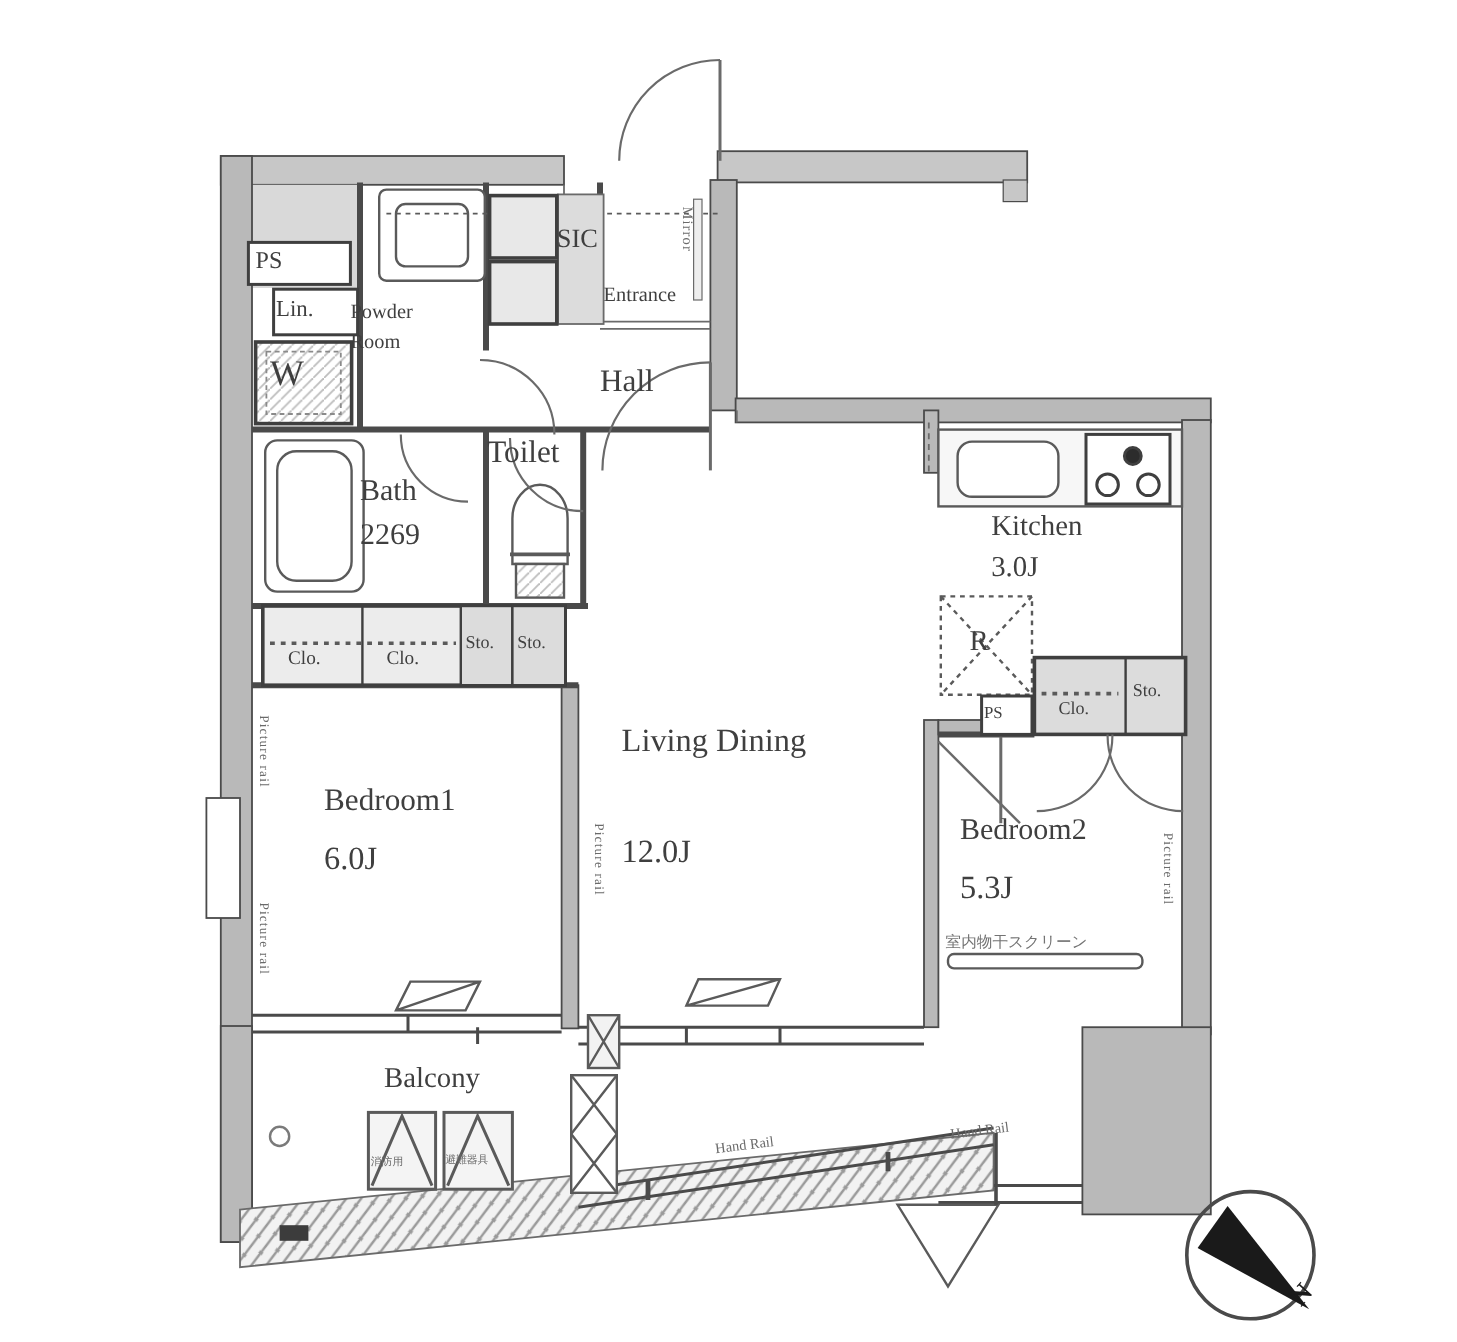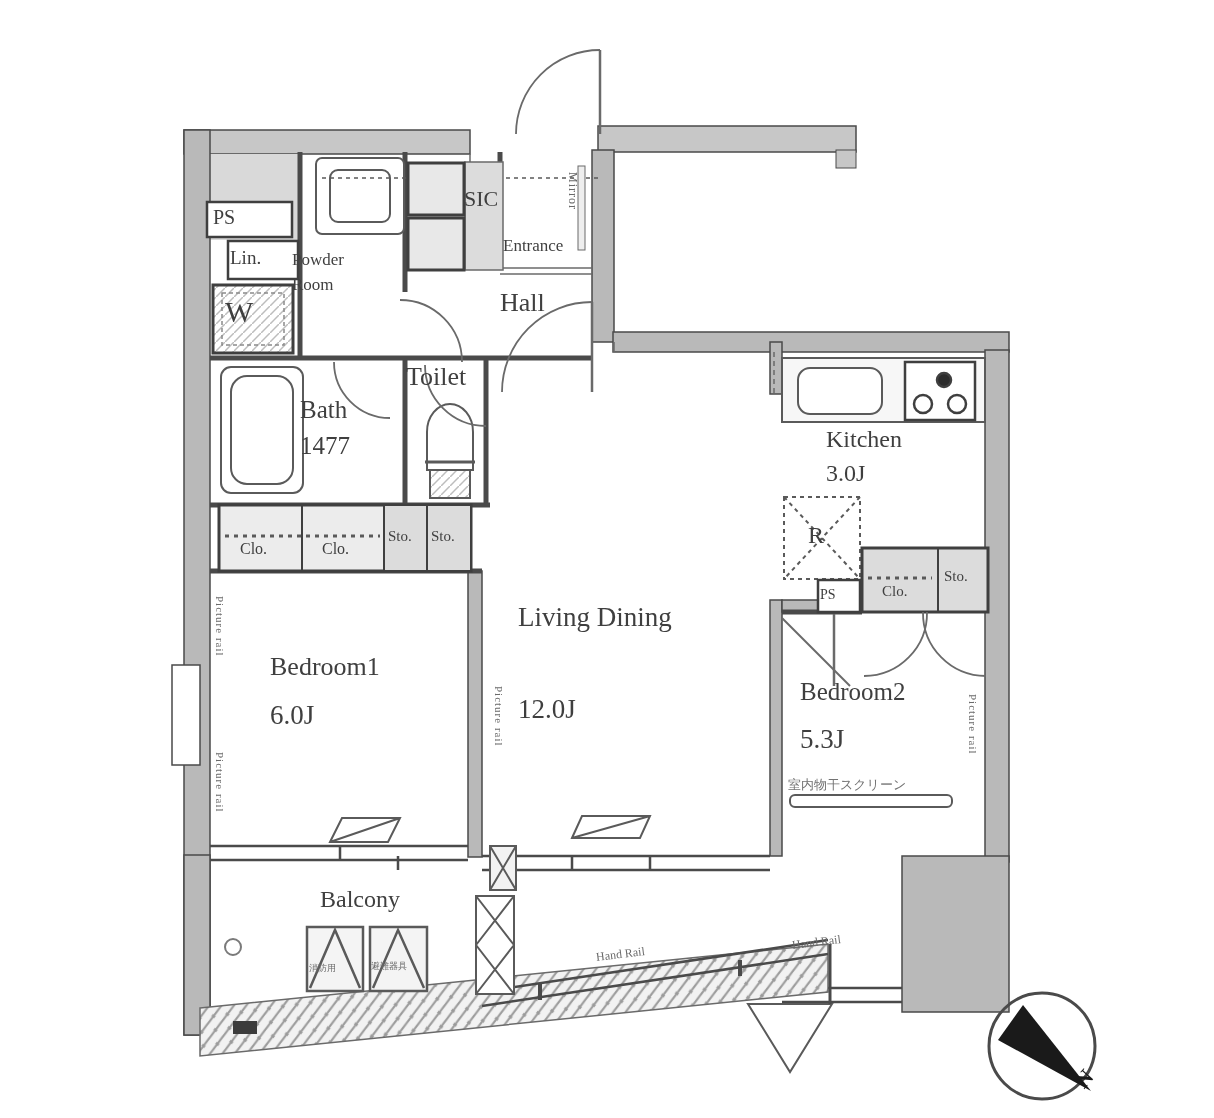--- a/index.html
+++ b/index.html
@@ -199,26 +199,26 @@
   <div class="lbl c" style="left:225px;top:295px;width:56px;font-size:30px;">W</div>
 
   <div class="lbl c two" style="left:292px;top:248px;width:112px;font-size:17px;">
     <div>Powder</div>
     <div>Room</div>
   </div>
 
   <div class="lbl" style="left:444px;top:186px;font-size:22px;margin-left:20px;">SIC</div>
   <div class="lbl" style="left:503px;top:188px;font-size:17px;margin-top:48px;">Entrance</div>
   <div class="lbl vert" style="left:565px;top:172px;height:80px;font-size:12px;color:#6a6a6a;">Mirror</div>
-  <div class="lbl room" style="left:500px;top:288px;">Hall</div>
+  <div class="lbl room" style="left:500px;top:303px;">Hall</div>
   <div class="lbl room" style="left:406px;top:362px;">Toilet</div>
 
   <div class="lbl c two" style="left:300px;top:392px;width:94px;font-size:25px;">
     <div>Bath</div>
-    <div>1477</div>
+    <div>2269</div>
   </div>
 
   <div class="lbl small" style="left:240px;top:540px;">Clo.</div>
   <div class="lbl small" style="left:322px;top:540px;">Clo.</div>
   <div class="lbl" style="left:388px;top:528px;font-size:15px;">Sto.</div>
   <div class="lbl" style="left:431px;top:528px;font-size:15px;">Sto.</div>
 
   <div class="lbl c" style="left:270px;top:652px;width:160px;font-size:26px;">Bedroom1</div>
   <div class="lbl c" style="left:270px;top:700px;width:160px;font-size:27px;">6.0J</div>
 

